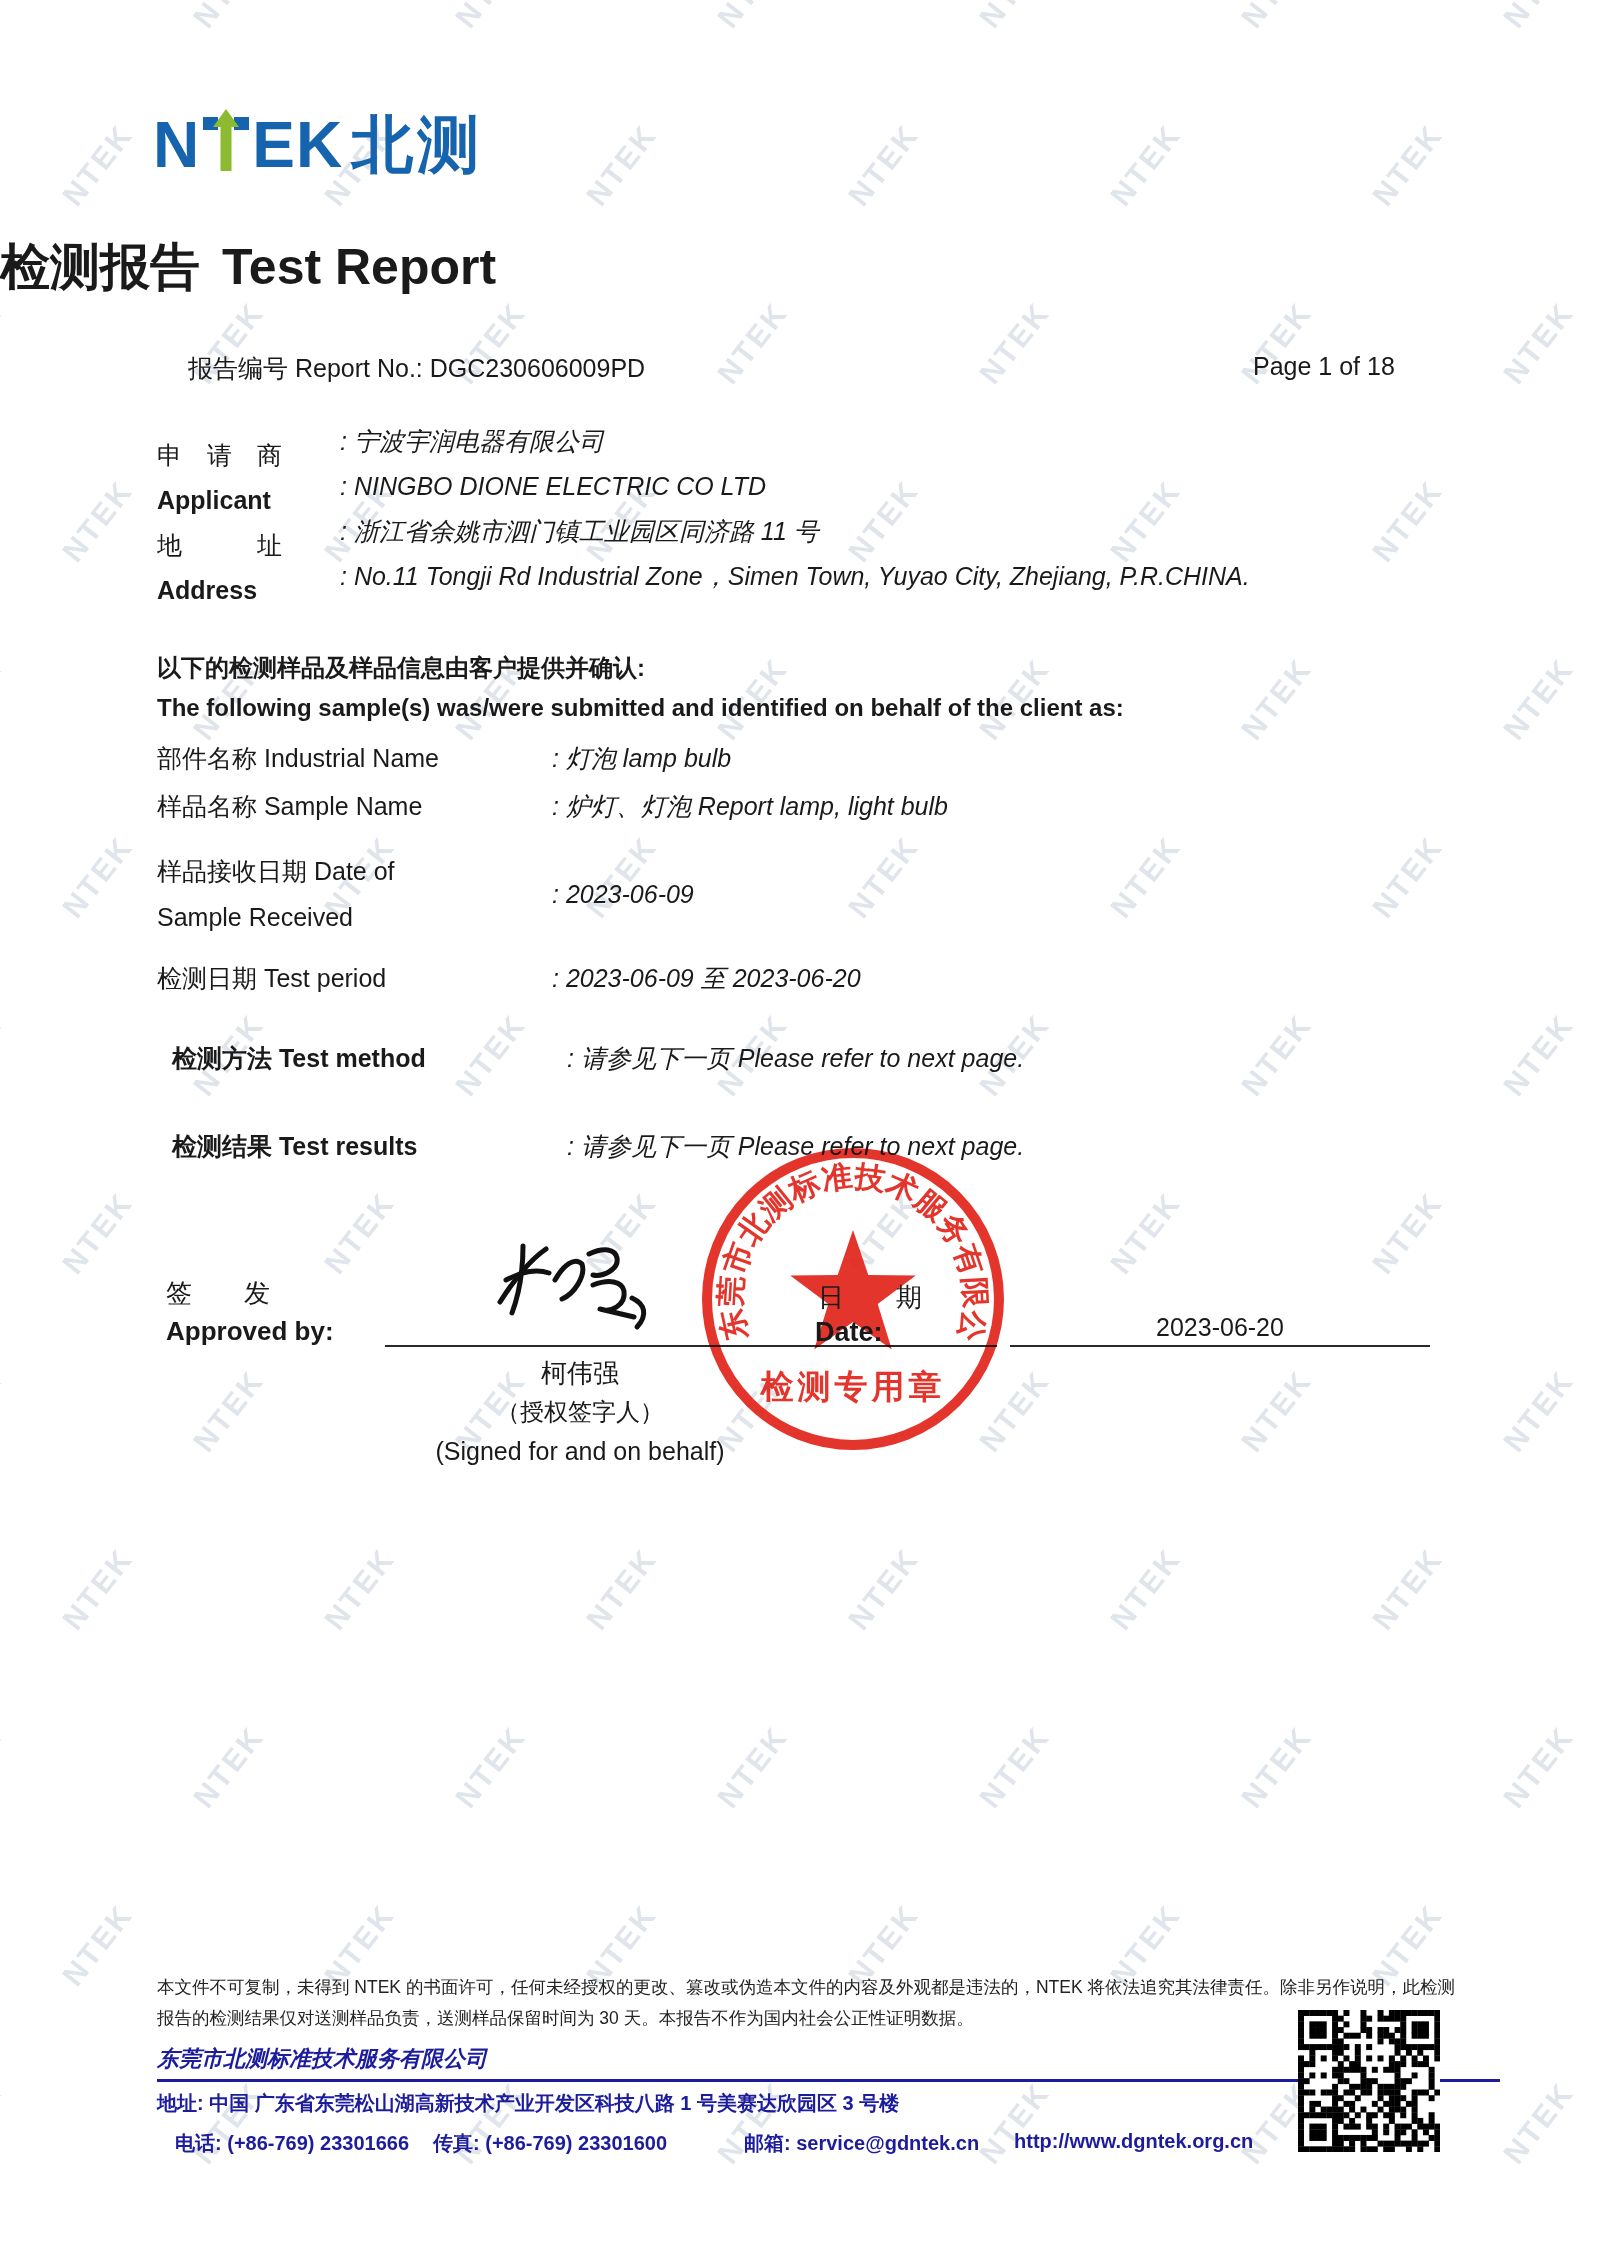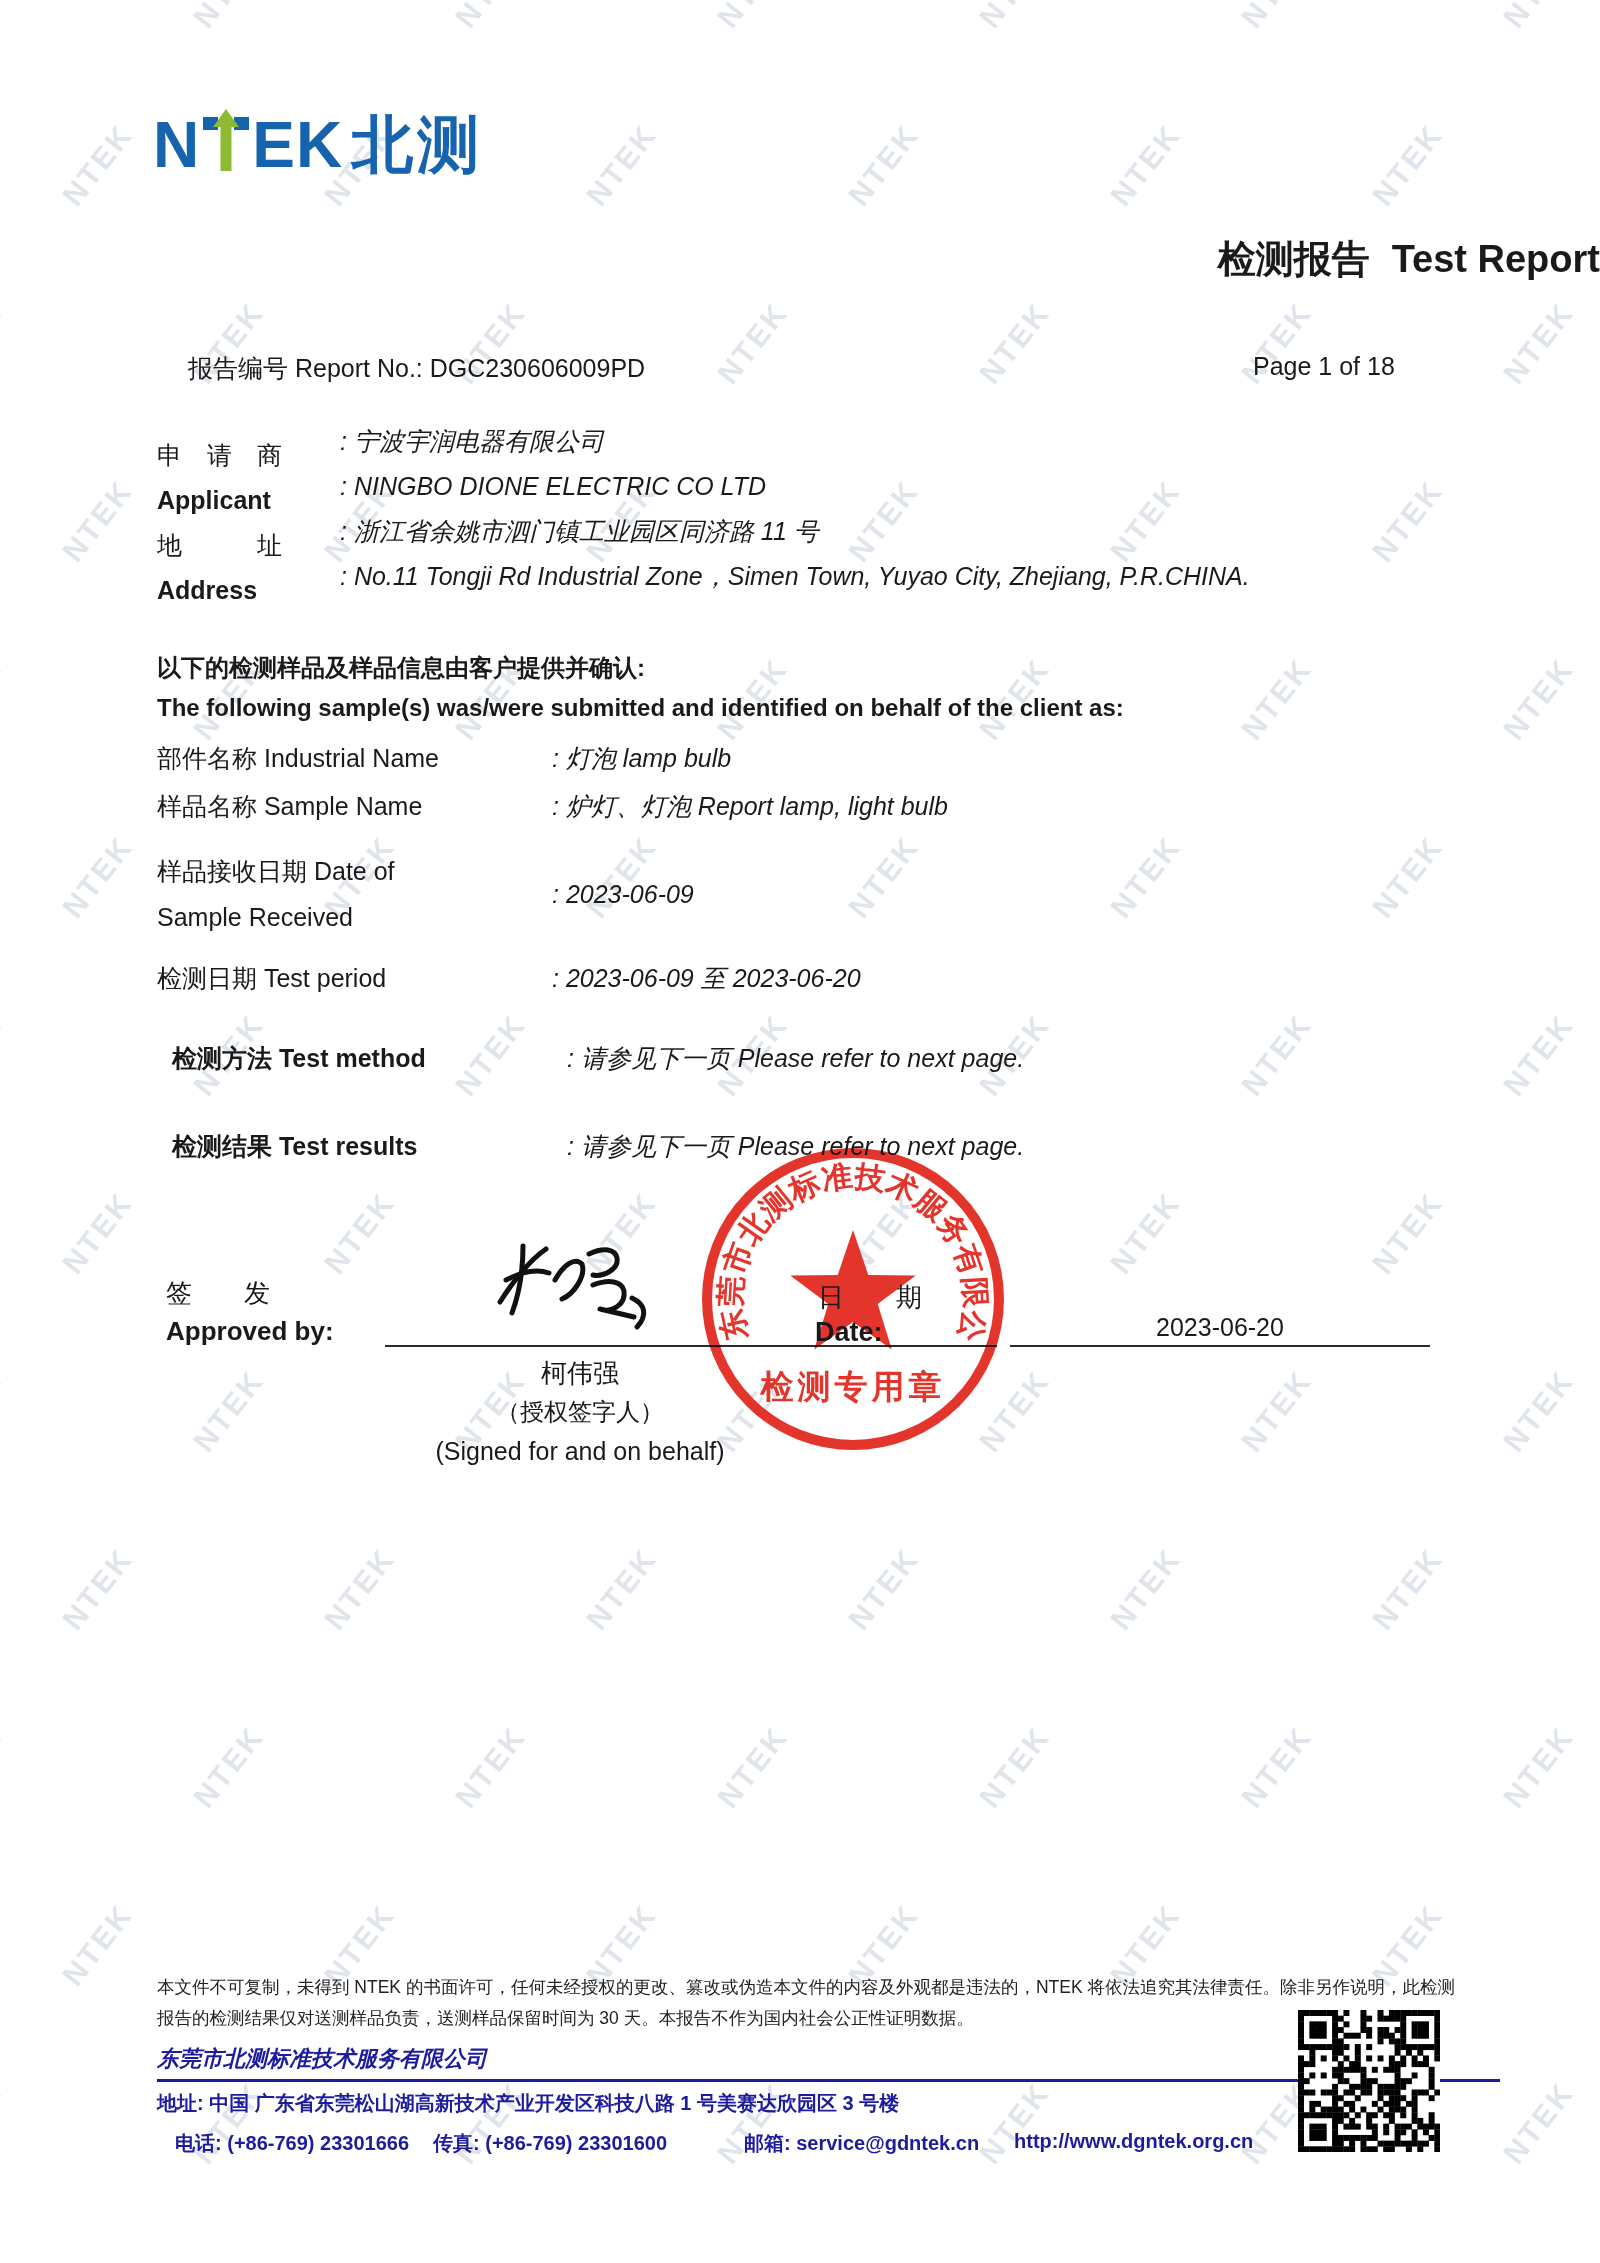--- a/index.html
+++ b/index.html
@@ -20,21 +20,21 @@
   .logo-word { font-size:64px; font-weight:bold; line-height:66px; letter-spacing:1px; }
   .logo-t { position:relative; width:46px; height:62px; display:inline-block; margin:0 3px; }
   .logo-t .bar-l, .logo-t .bar-r { position:absolute; top:5px; width:15px; height:13px; }
   .logo-t .bar-l { left:0; } .logo-t .bar-r { right:0; }
   .logo-t .arr-head { position:absolute; left:50%; top:-3px; transform:translateX(-50%);
     width:0; height:0; border-left:13px solid transparent; border-right:13px solid transparent; }
   .logo-t .arr-stem { position:absolute; left:50%; top:13px; transform:translateX(-50%); width:11px; height:46px; }
   .logo-cn { font-size:62px; font-weight:bold; line-height:66px; margin-left:8px; letter-spacing:4px; }
 
   
-  .title { position:absolute; left:0; top:234px; width:100%; text-align:right; font-size:38px; font-weight:bold; }
+  .title { position:absolute; left:0; top:234px; width:100%; text-align:left; font-size:50px; font-weight:bold; }
   .title .gap { display:inline-block; width:22px; }
   .report-line { position:absolute; left:188px; top:352px; font-size:25px; }
   .page-info { position:absolute; left:1253px; top:352px; font-size:25px; }
 
   
   .row { display:flex; align-items:flex-start; }
   .lbl { flex:0 0 auto; }
   .val { flex:1 1 auto;font-style:italic; }
   .app-block { position:absolute; left:157px; top:424px; font-size:25px; }
   .app-block .row { height:45px; line-height:34px; }

